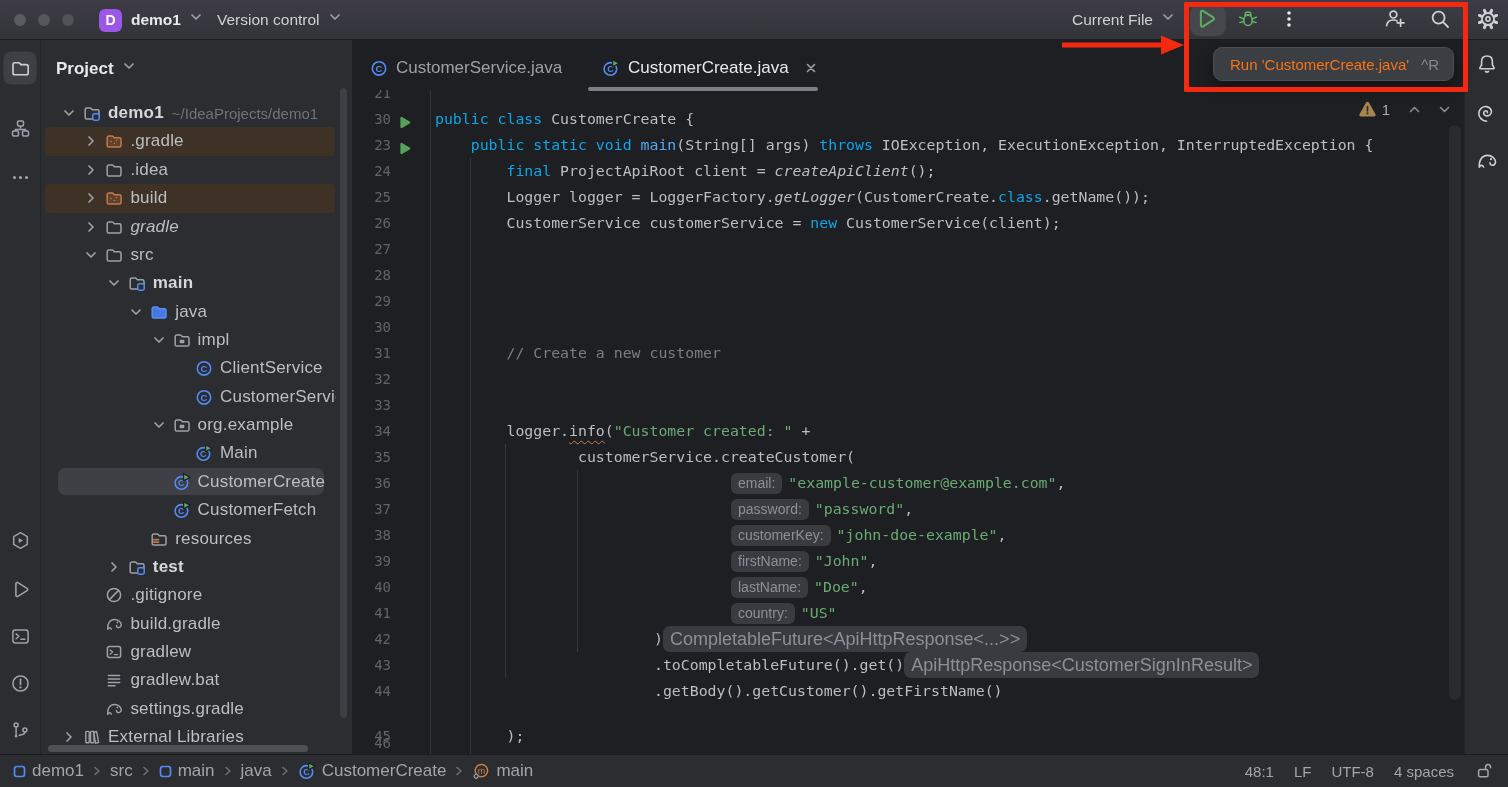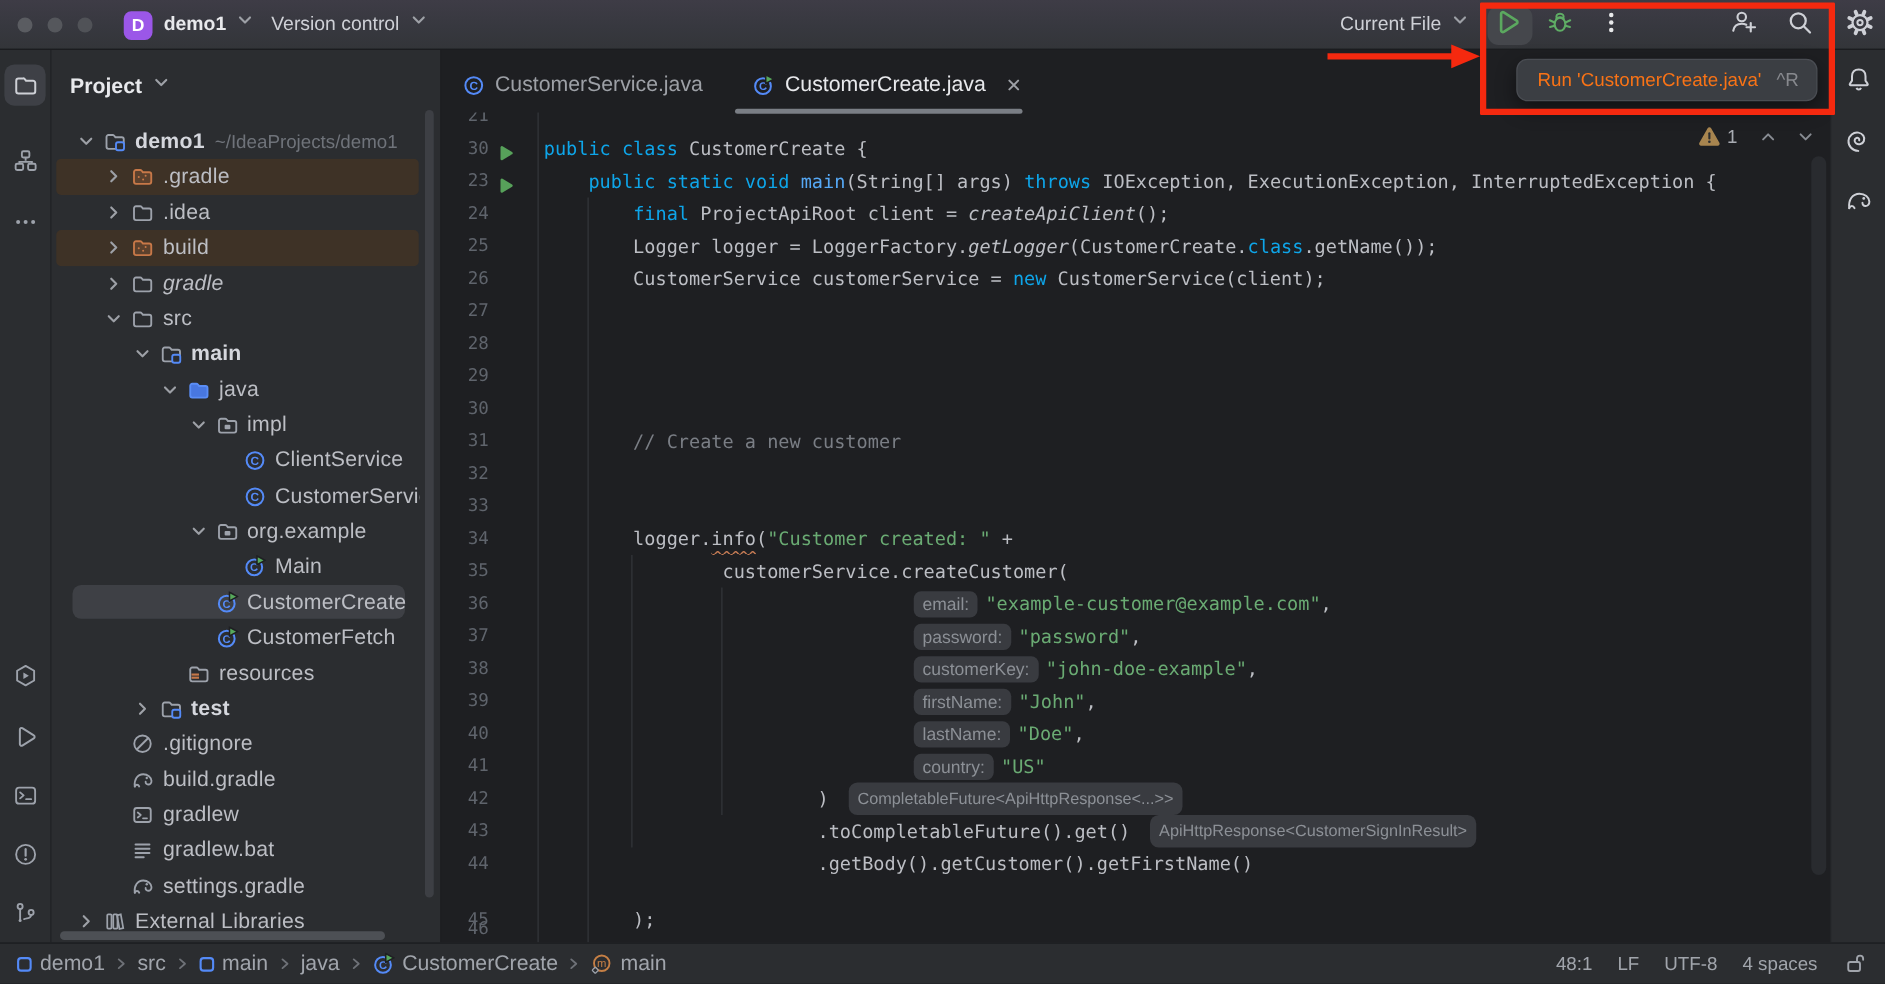--- a/index.html
+++ b/index.html
@@ -78,21 +78,21 @@
   .tk-k { color:#0ea5e9; }
   .tk-d { color:#bcbec4; }
   .tk-s { color:#6aab73; }
   .tk-c { color:#7a7e85; }
   .tk-f { color:#56a8f5; }
   .tk-i { color:#bcbec4; font-style:italic; }
   .tk-w { color:#bcbec4; text-decoration:underline wavy #c47a53 1px; text-underline-offset:4px; }
   .tk-hint { font-family:"Liberation Sans", sans-serif; font-size:14px; color:#8c9096;
     background:#393b40; border-radius:6px; padding:0 7px; height:21px; line-height:21px;
     display:inline-block; margin-right:6px; }
-  .hint-after { margin-left:16px; margin-right:0; font-size:13px; height:26px; line-height:26px; border-radius:7px; }
+  .hint-after { margin-left:0; margin-right:0; font-size:18px; height:26px; line-height:26px; border-radius:7px; }
   .indent-guide { position:absolute; width:1px; background:#33363a; }
 
   .inspection { position:absolute; top:56px; right:12px; height:26px; display:flex; align-items:center;
     color:#a8abb2; font-size:15px; }
   .editor-vscroll { position:absolute; right:3px; width:12px; border-radius:6px; background:#292b2f; }
 
   
   .statusbar { position:absolute; left:0; bottom:0; width:1508px; height:33px; background:#2b2d30;
     border-top:1px solid #1b1c1f; display:flex; align-items:center; z-index:4; }
   .breadcrumbs { display:flex; align-items:center; margin-left:13px; color:#a1a5ac; font-size:17px; }

